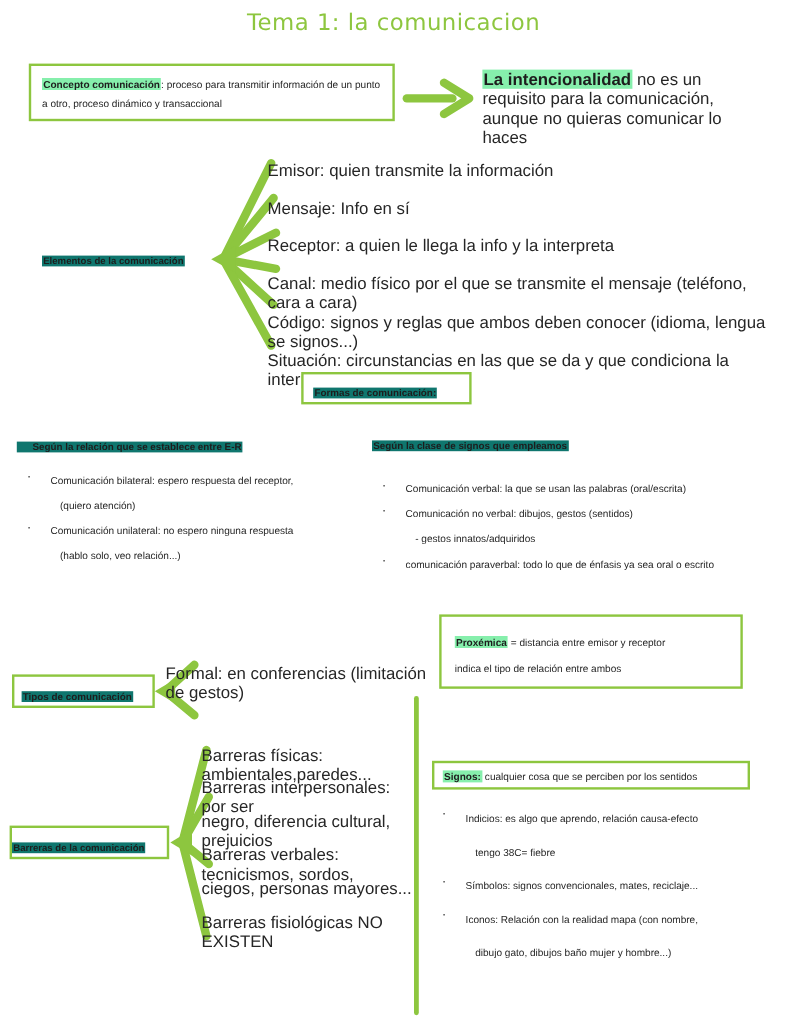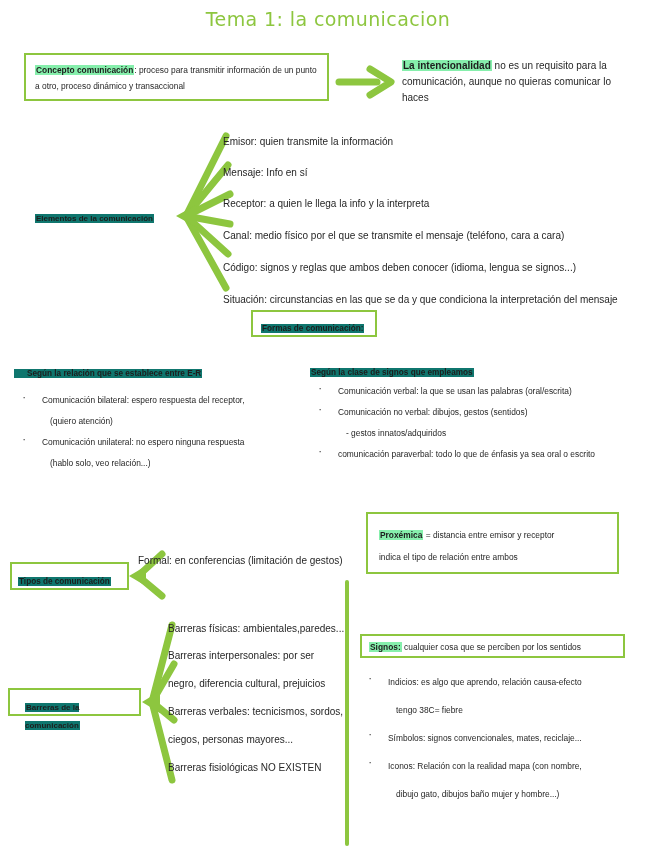--- a/index.html
+++ b/index.html
@@ -55,21 +55,21 @@
   }
   .hl-soft {
     background: #0f766e;
     font-weight: bold;
     color: #1d1d1d;
     padding: 0 1px;
   }
 
   
   .note {
-    font-size: 10px;
+    font-size: 14px;
     line-height: 16px;
     color: #262626;
   }
 
   
   .blist { list-style: none; margin: 0; padding: 0; }
   .blist li {
     position: relative;
     padding-left: 28px;
     font-size: 8.4px;
@@ -147,38 +147,38 @@
 
   <div class="abs" style="left:223px; top:134px; width:420px;">
     <div class="note" style="height:31px;">Emisor: quien transmite la información</div>
     <div class="note" style="height:31px;">Mensaje: Info en sí</div>
     <div class="note" style="height:32px;">Receptor: a quien le llega la info y la interpreta</div>
     <div class="note" style="height:32px;">Canal: medio físico por el que se transmite el mensaje (teléfono, cara a cara)</div>
     <div class="note" style="height:32px;">Código: signos y reglas que ambos deben conocer (idioma, lengua se signos...)</div>
     <div class="note" style="height:20px;">Situación: circunstancias en las que se da y que condiciona la interpretación del mensaje</div>
   </div>
 
-  <div class="abs gbox" style="left:251px; top:310px; width:126px; height:27px; padding:5px 8px;">
+  <div class="abs gbox" style="left:251px; top:310px; width:142px; height:27px; padding:5px 8px;">
     <span class="hl-soft" style="font-size:8.2px;">Formas de comunicación:</span>
   </div>
 
   <div class="abs" style="left:14px; top:362px; width:290px;">
     <div style="margin-bottom:10px;">
       <span class="hl-soft" style="font-size:8.2px;padding-left:13px;">Según la relación que se establece entre E-R</span>
     </div>
     <ul class="blist">
       <li>Comunicación bilateral: espero respuesta del receptor,</li>
       <li class="nodot">(quiero atención)</li>
       <li>Comunicación unilateral: no espero ninguna respuesta</li>
       <li class="nodot">(hablo solo, veo relación...)</li>
     </ul>
   </div>
 
   <div class="abs" style="left:310px; top:361px; width:346px;">
-    <div style="margin-bottom:2px;">
+    <div style="margin-bottom:18px;">
       <span class="hl-soft" style="font-size:8.2px;">Según la clase de signos que empleamos</span>
     </div>
     <ul class="blist">
       <li>Comunicación verbal: la que se usan las palabras (oral/escrita)</li>
       <li>Comunicación no verbal: dibujos, gestos (sentidos)</li>
       <li class="nodot">- gestos innatos/adquiridos</li>
       <li>comunicación paraverbal: todo lo que de énfasis ya sea oral o escrito</li>
     </ul>
   </div>
 
@@ -202,21 +202,21 @@
       <path d="M3 25 L20 15 L20 35 Z" fill="#8DC63F"></path>
     </svg>
   </div>
 
   <div class="abs" style="left:138px; top:553px; width:220px;">
     <div class="note" style="height:28px;">Formal: en conferencias (limitación de gestos)</div>
   </div>
 
   <div class="abs" id="vert-divider"></div>
 
-  <div class="abs gbox" style="left:8px; top:688px; width:133px; height:28px; padding:6px 15px;">
+  <div class="abs gbox" style="left:8px; top:688px; width:133px; height:28px; padding:6px 0;">
     <span class="hl-soft" style="font-size:8px;">Barreras de la comunicación</span>
   </div>
 
   <div class="abs arrowwrap" style="left:138px; top:620px;">
     <svg width="42" height="165" viewBox="0 0 42 165">
       <g stroke="#8DC63F" stroke-width="7" stroke-linecap="round" fill="none">
         <path d="M14 82 L34 5"></path>
         <path d="M14 82 L36 44"></path>
         <path d="M14 82 L36 100"></path>
         <path d="M14 82 L34 160"></path>

